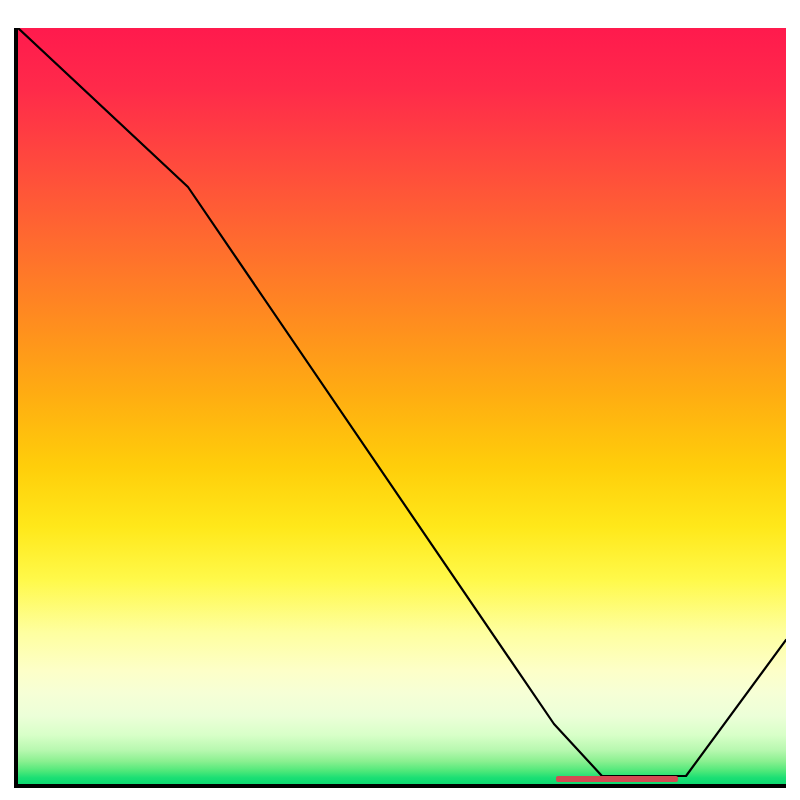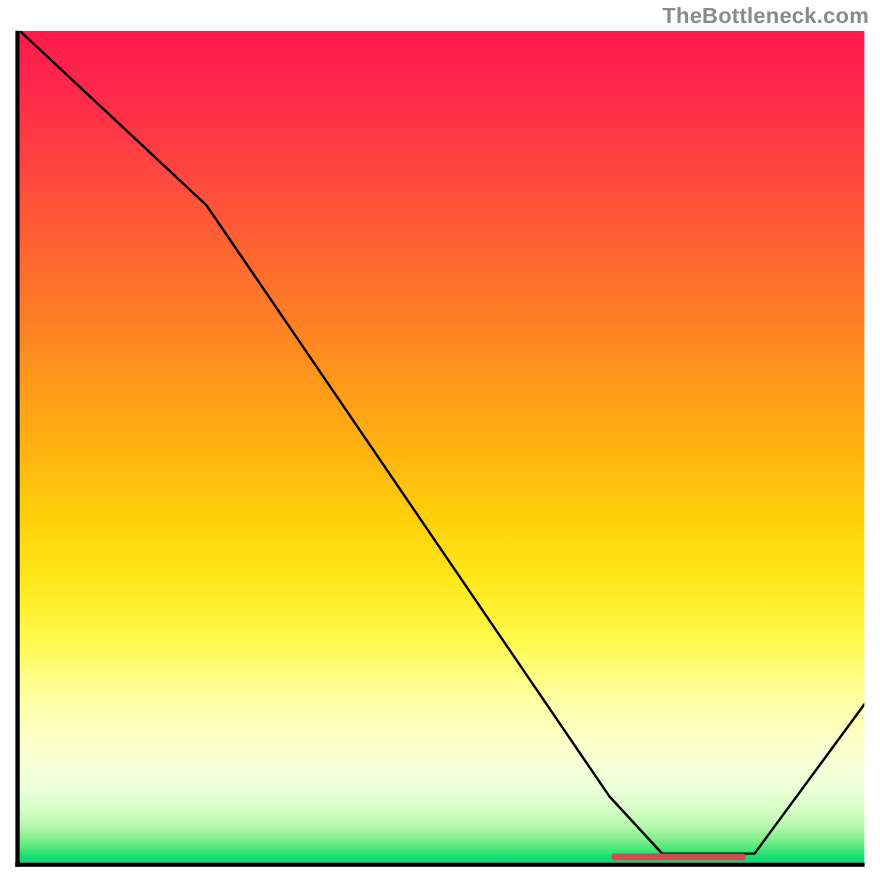--- a/index.html
+++ b/index.html
@@ -76,21 +76,20 @@
     position: absolute;
     height: 6px;
     background: #d44a52;
     border-radius: 2px;
   }
 </style>
 </head>
 <body>
 
 <div class="container">
-  <div class="attribution">TheBottleneck.com</div>
 
   <div class="plot-frame">
     <div class="gradient"></div>
 
     <svg class="curve" viewBox="0 0 768 756" preserveAspectRatio="none">
       <path d="M 0 0 L 170 159 L 536 696 L 584 748 L 668 748 L 768 612"></path>
     </svg>
 
     <div class="valley-marker" style="left:70%; width:16%; bottom:2px;"></div>
   </div>

